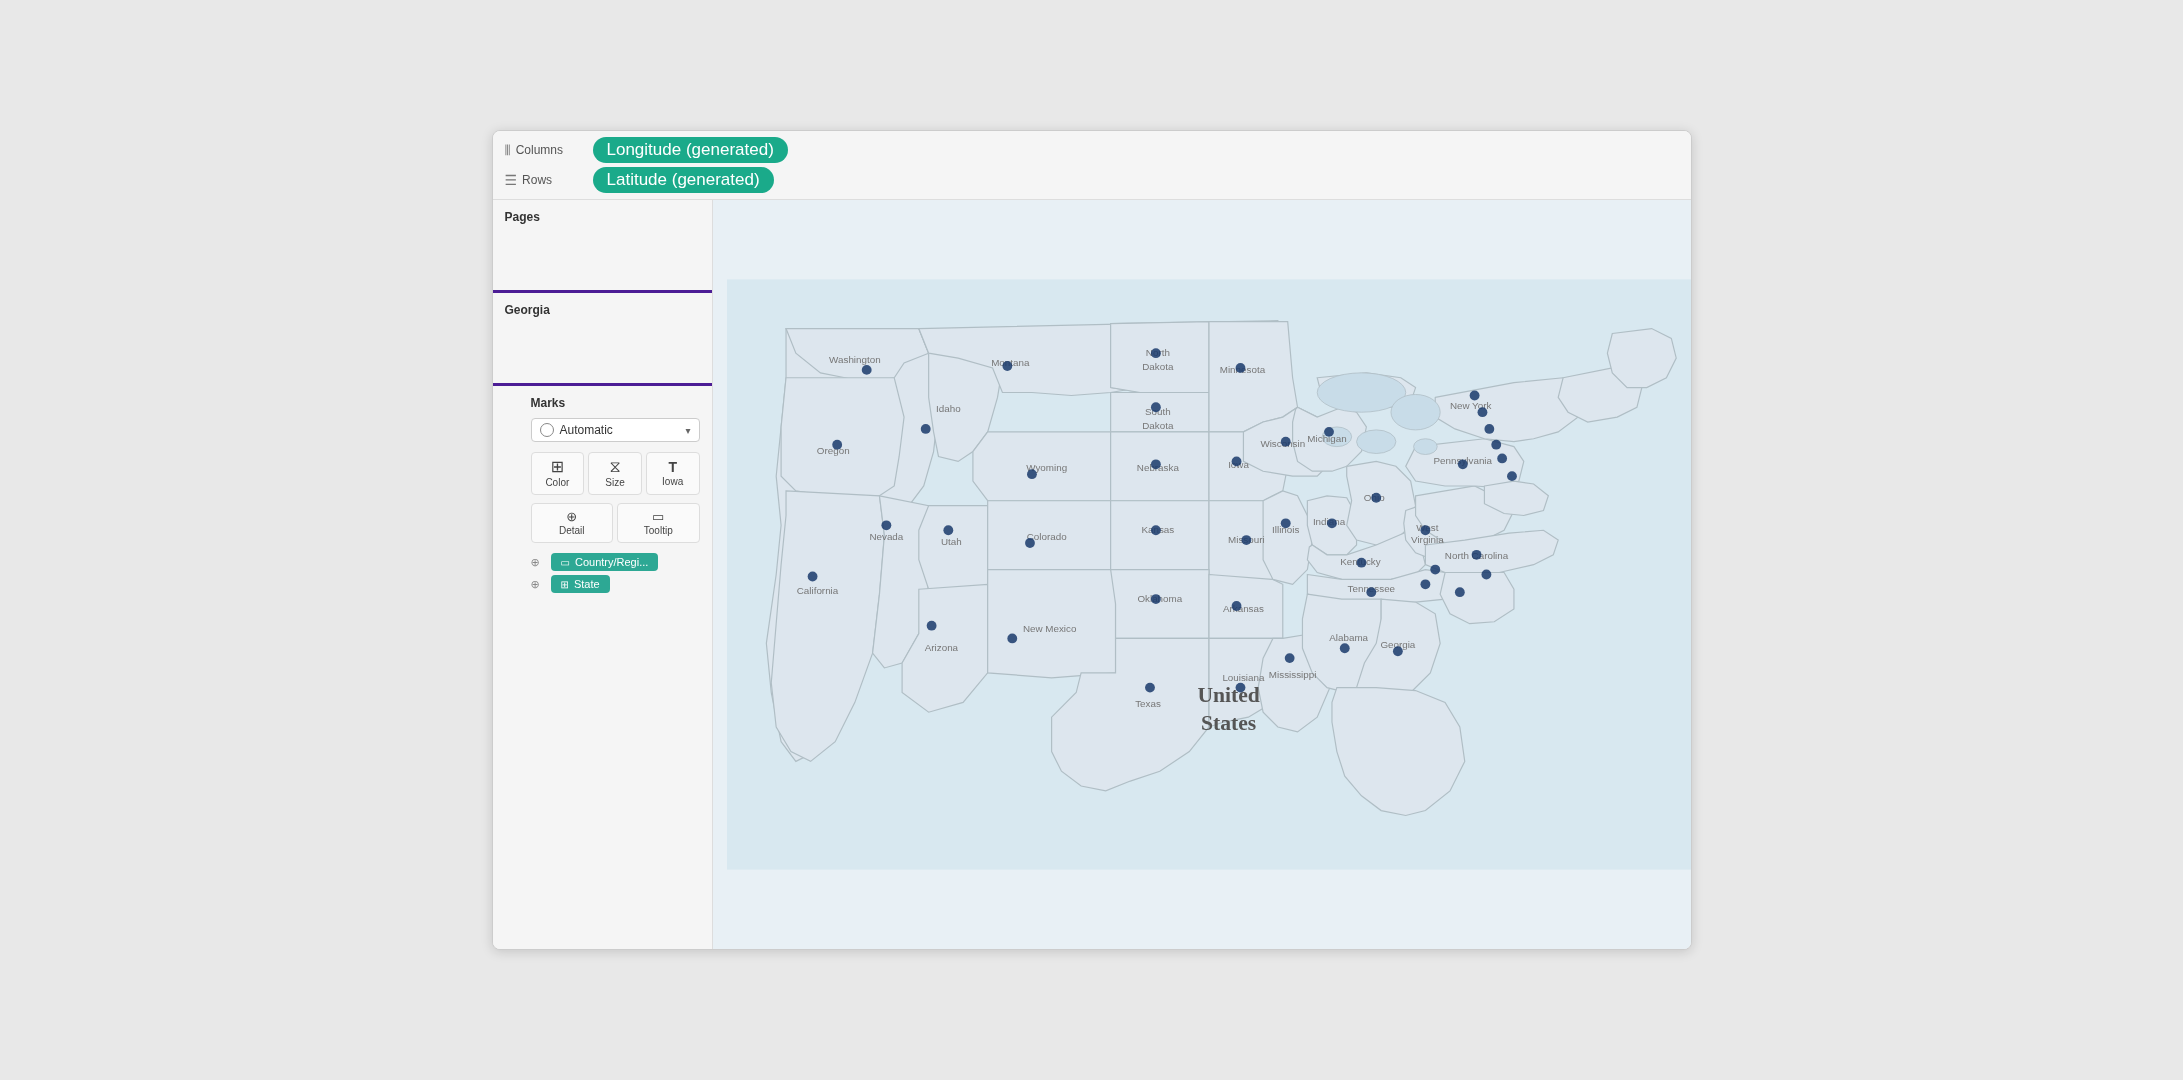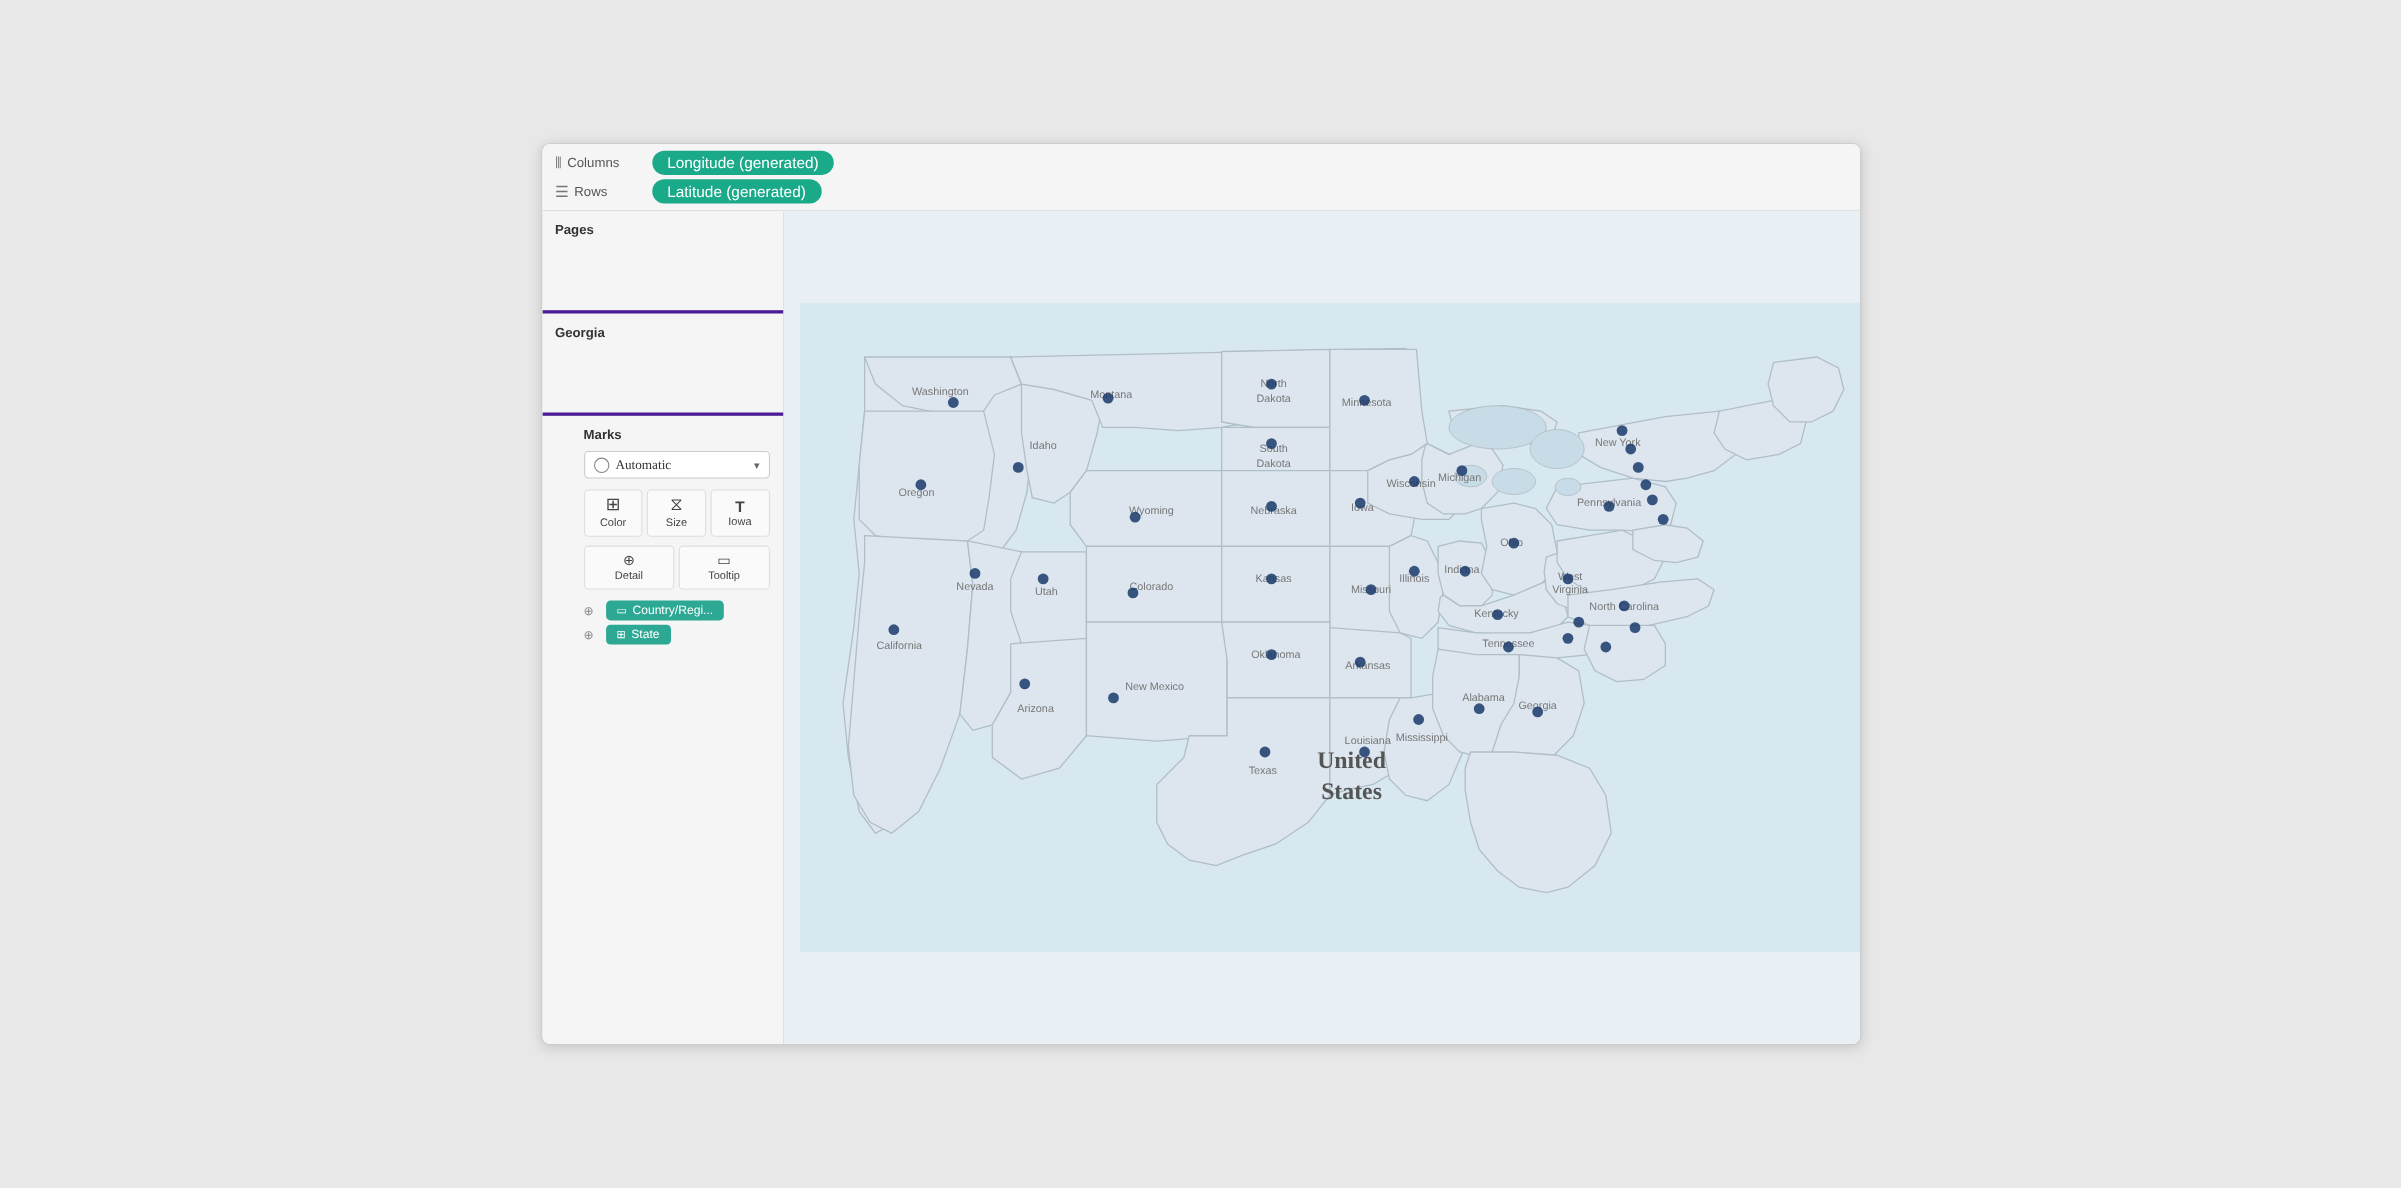--- a/index.html
+++ b/index.html
@@ -47,21 +47,21 @@
     }
     .toolbar-icon {
       color: #777;
       font-size: 14px;
     }
     .pill-badge {
       background: #1aaa8a;
       color: #fff;
       border-radius: 20px;
       padding: 3px 14px;
-      font-size: 14px;
+      font-size: 17px;
       font-weight: 500;
     }
     
     .main-content {
       display: flex;
       flex: 1;
       overflow: hidden;
     }
     
     .left-panel {
@@ -113,21 +113,20 @@
       width: 14px;
       height: 14px;
       border: 1.5px solid #888;
       border-radius: 50%;
       display: inline-block;
     }
     .marks-dropdown-text {
       flex: 1;
       font-size: 12px;
       color: #333;
-      font-family: Liberation Serif, serif;
     }
     .marks-dropdown-arrow {
       color: #666;
       font-size: 10px;
     }
     .marks-buttons {
       display: grid;
       grid-template-columns: 1fr 1fr 1fr;
       gap: 4px;
       margin-bottom: 8px;

